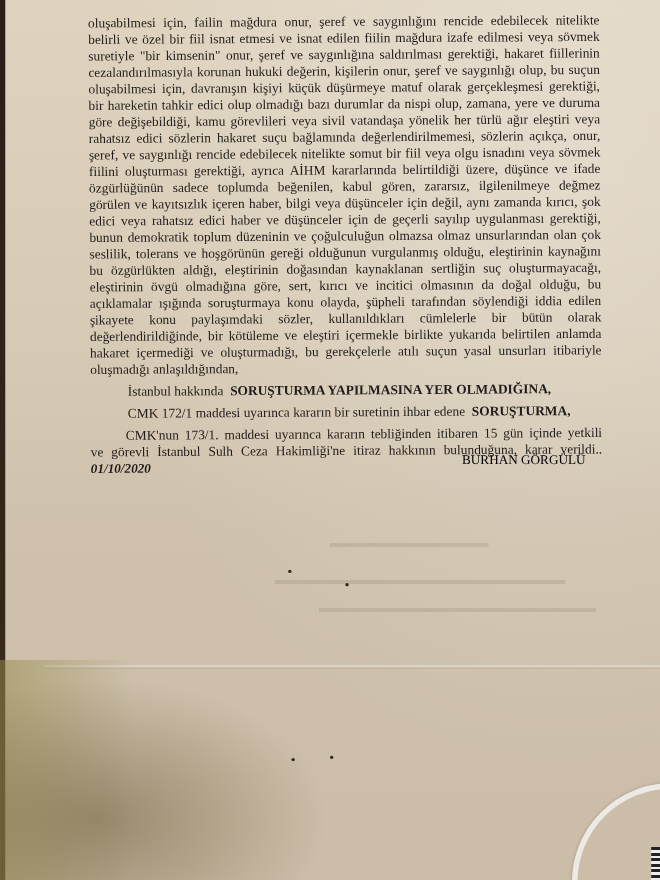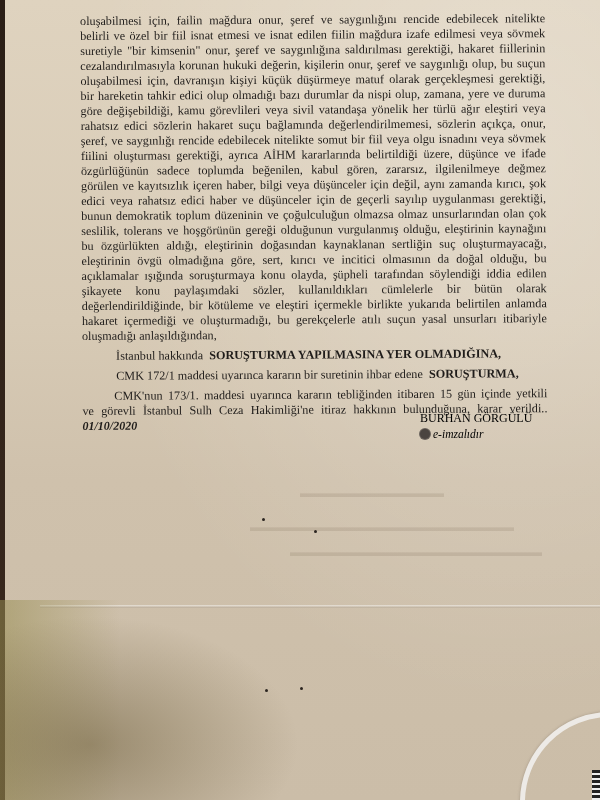--- a/index.html
+++ b/index.html
@@ -124,16 +124,13 @@
     <span>CMK 172/1 maddesi uyarınca kararın bir suretinin ihbar edene</span>&nbsp;
     <span class="bold">SORUŞTURMA,</span>
   </span>
   <span class="line indent2 gap">CMK'nun 173/1. maddesi uyarınca kararın tebliğinden itibaren 15 gün içinde yetkili</span>
   <span class="line">ve görevli İstanbul Sulh Ceza Hakimliği'ne itiraz hakkının bulunduğuna, karar verildi..</span>
   <span class="line last date">01/10/2020</span>
 </div>
 
 <div class="sign">
   <div>BURHAN GÖRGÜLÜ</div>
-  <div class="esig">
-    <span class="seal"></span><span>e-imzalıdır</span>
-  </div>
 </div>
 
 </body></html>

